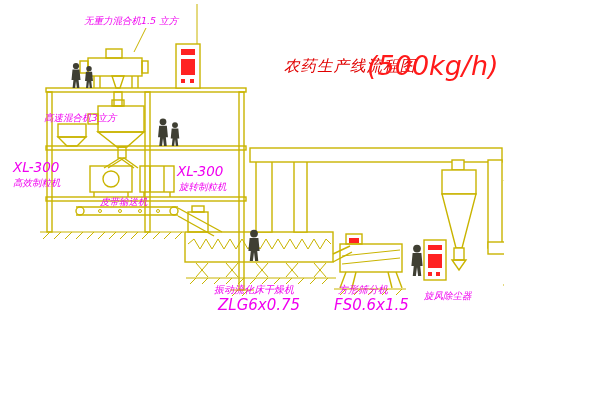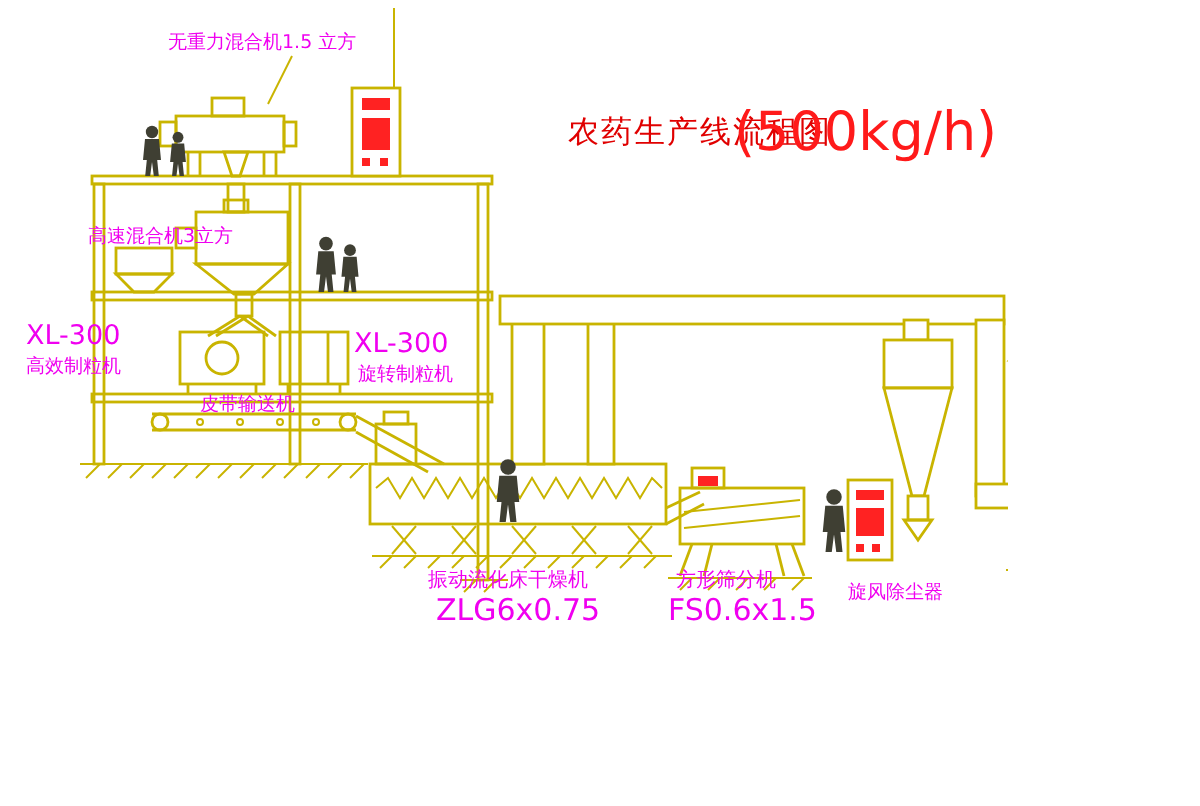--- a/index.html
+++ b/index.html
@@ -1,17 +1,17 @@
 <!DOCTYPE html>
 <html><head>
 <meta charset="utf-8">
 <style>
   html,body{margin:0;padding:0;background:#ffffff;}
   .stage{position:relative;width:504px;height:403px;background:#ffffff;overflow:hidden;
-         font-family:"DejaVu Sans",sans-serif;}
+         font-family:"DejaVu Sans",sans-serif;font-style:italic;}
   svg{position:absolute;inset:0;}
   .ln{fill:none;stroke:#c9b400;stroke-width:1.4;}
   .lnt{fill:none;stroke:#c9b400;stroke-width:1;}
   .lnf{fill:#ffffff;stroke:#c9b400;stroke-width:1.4;}
   .red{fill:#ff2222;stroke:none;}
   .person{fill:#3f3f33;stroke:none;}
   text{font-family:"DejaVu Sans",sans-serif;}
   .mag{fill:#f000f0;}
   .t9{font-size:9.5px;}
   .t10{font-size:10px;}

